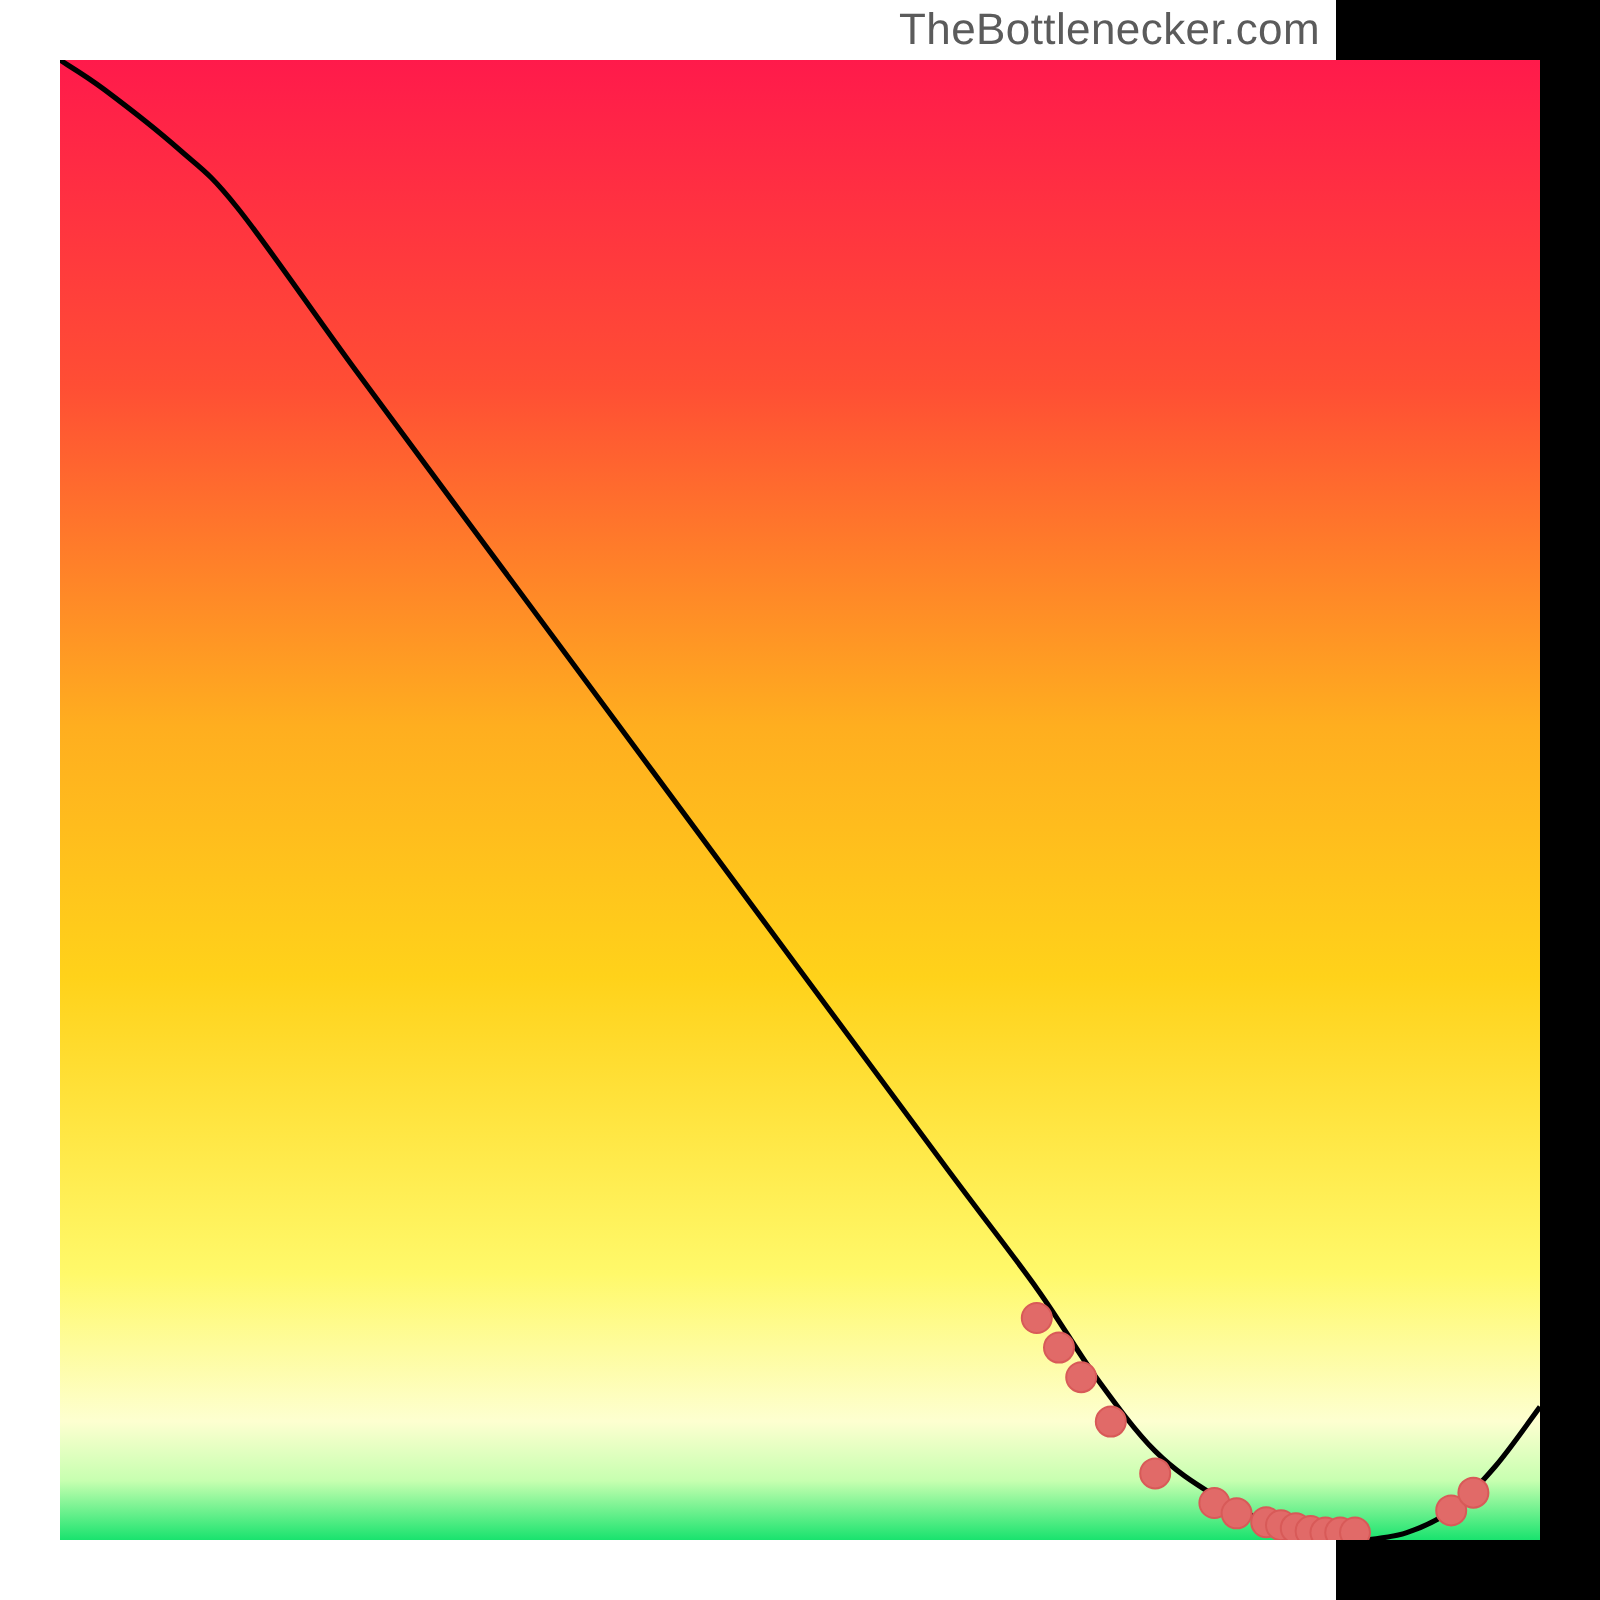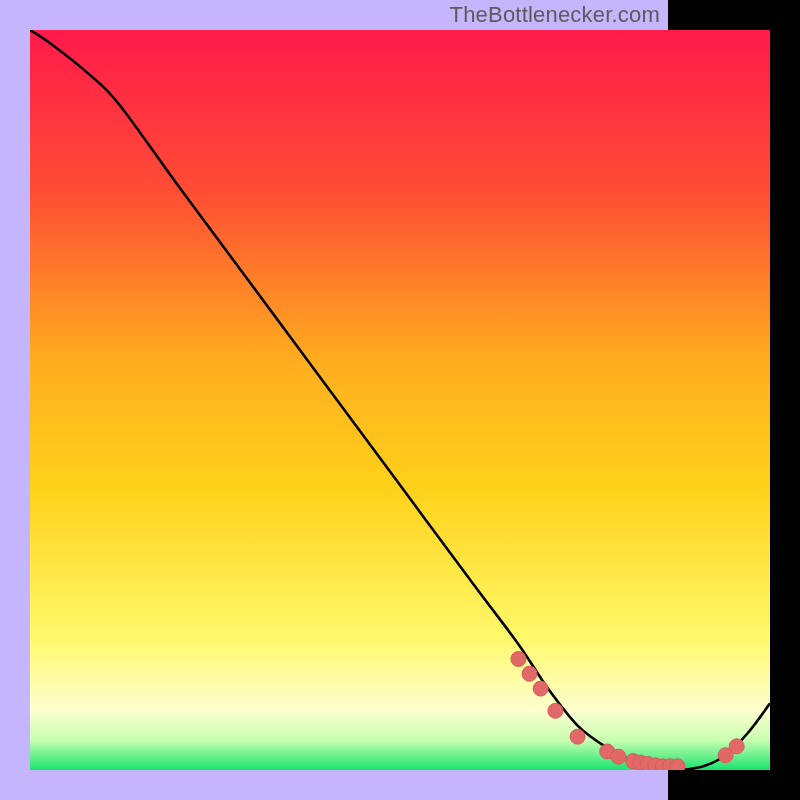--- a/index.html
+++ b/index.html
@@ -8,21 +8,21 @@
     width: 800px;
     height: 800px;
     background: #000;
     overflow: hidden;
     font-family: Arial, Helvetica, sans-serif;
   }
   .frame {
     position: relative;
     width: 668px;
     height: 800px;
-    background: #c4b5fd;
+    background: #ffffff;
   }
   .watermark {
     position: absolute;
     top: 2px;
     right: 8px;
     color: #5b5b5b;
     font-size: 22px;
     font-weight: 400;
     letter-spacing: 0.2px;
   }

